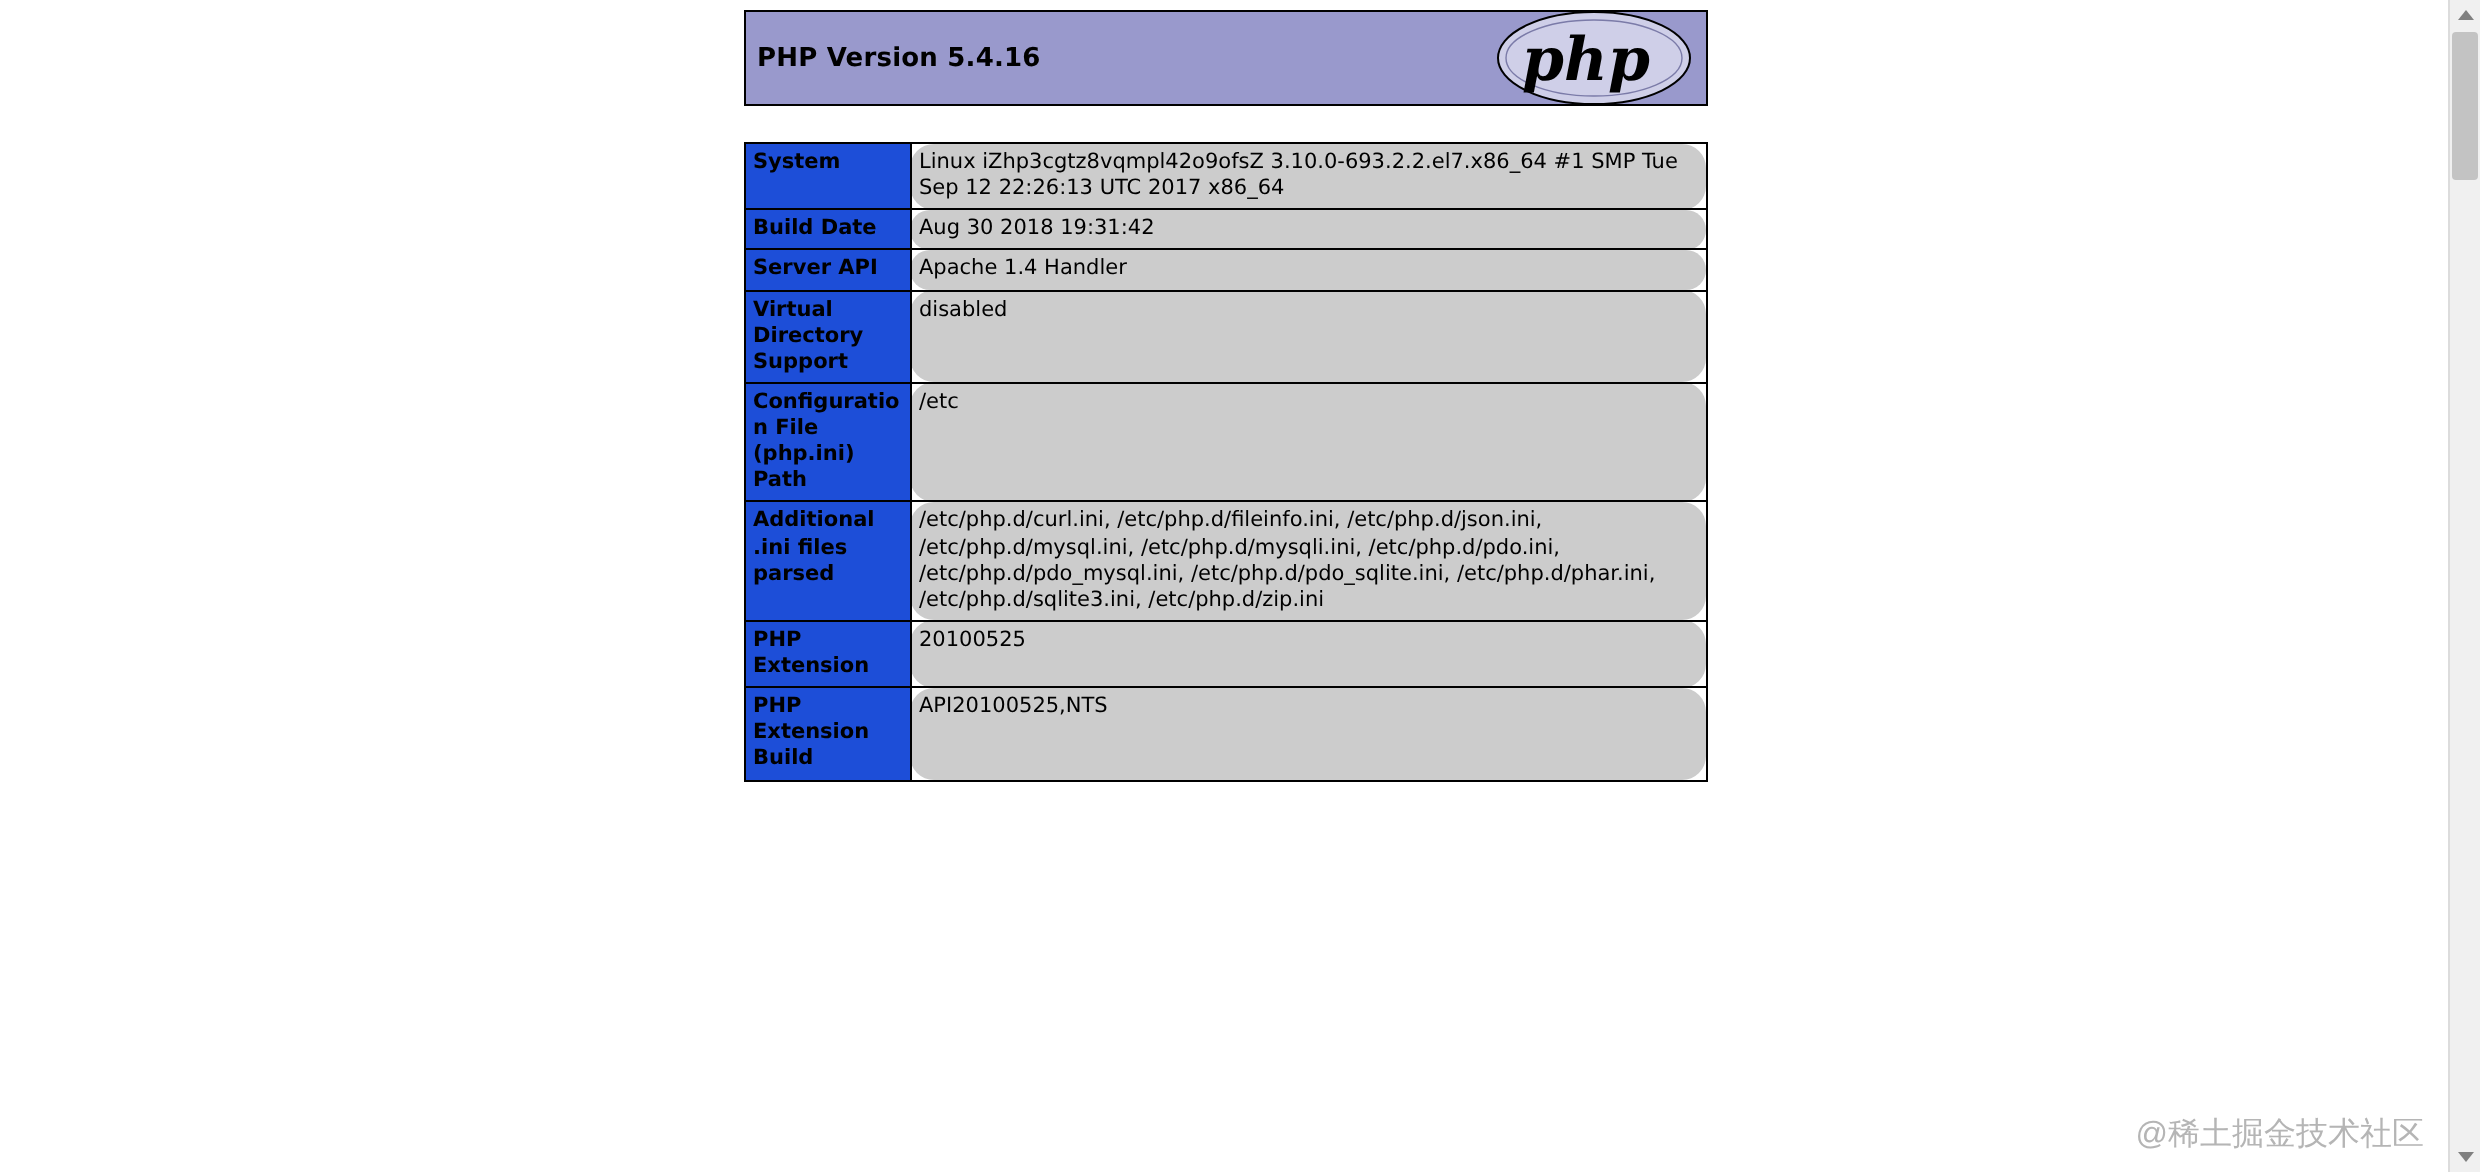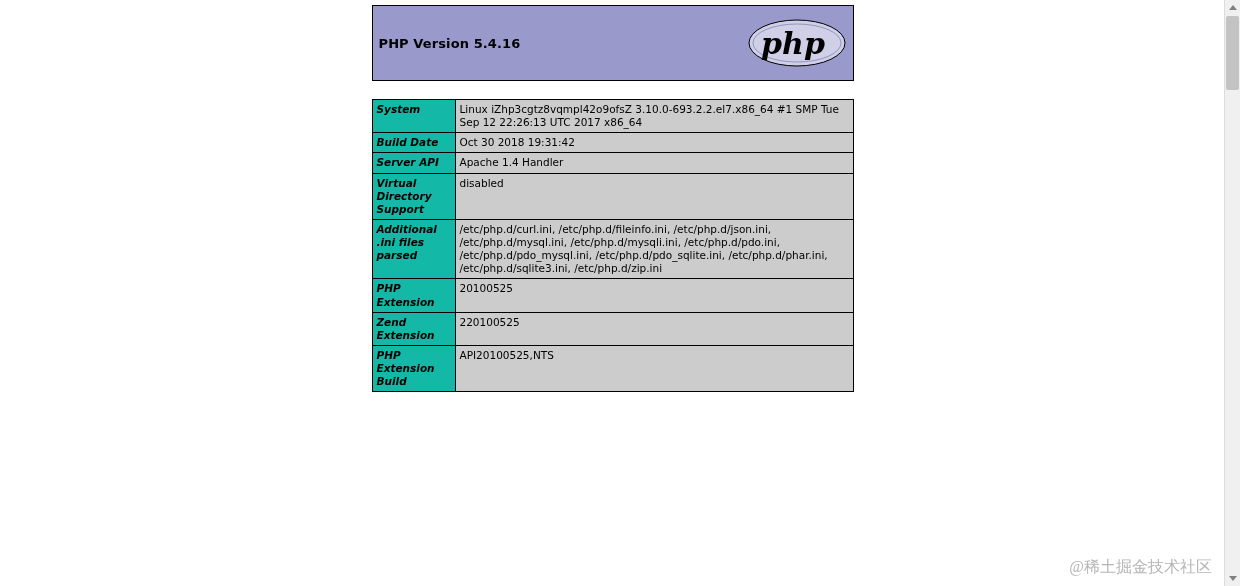--- a/index.html
+++ b/index.html
@@ -30,21 +30,21 @@
     width: 482px;
     margin: 0 auto;
     padding-top: 5px;
   }
   
   .phphead {
     width: 482px;
     border: 1px solid #000000;
     background: #9999cc;
     box-sizing: border-box;
-    height: 76px;
+    height: 48px;
     position: relative;
     display: flex;
     align-items: center;
     justify-content: space-between;
     padding: 0 6px;
   }
   .phptitle {
     font-size: 13px;
     font-weight: bold;
     color: #000000;
@@ -64,29 +64,29 @@
   }
   table.infotable td {
     border: 1px solid #000000;
     font-size: 10.5px;
     padding: 3px 4px;
     vertical-align: top;
     line-height: 1.25;
     word-wrap: break-word;
   }
   td.e {
-    background: #14b8a6;
+    background: #1d4ed8;
     font-weight: bold;
     color: #000000;
     width: 74px;
-    font-style: italic;
   }
   td.v {
     background: #cccccc;
     color: #000000;
+    border-radius: 12px;
   }
   
   .scrollbar {
     position: absolute;
     top: 0;
     right: 0;
     width: 15px;
     height: 586px;
     background: #f0f0f0;
     border-left: 1px solid #dcdcdc;
@@ -124,21 +124,21 @@
     background: #c3c3c3;
     border-radius: 2px;
   }
   
   .watermark {
     position: absolute;
     right: 28px;
     bottom: 8px;
     font-size: 16px;
     color: #b5b5b5;
-    font-family: Liberation Serif, serif;
+    font-family: Liberation Sans, sans-serif;
     white-space: nowrap;
     margin-top: 20px;
   }
 </style>
 </head>
 <body>
 
 <div class="page">
   <div class="content">
     <div class="centerwrap">
@@ -157,41 +157,41 @@
       </div>
 
       <table class="infotable">
         <tbody>
           <tr>
             <td class="e">System</td>
             <td class="v">Linux iZhp3cgtz8vqmpl42o9ofsZ 3.10.0-693.2.2.el7.x86_64 #1 SMP Tue Sep 12 22:26:13 UTC 2017 x86_64</td>
           </tr>
           <tr>
             <td class="e">Build Date</td>
-            <td class="v">Oct 30 2018 19:31:42</td>
+            <td class="v">Aug 30 2018 19:31:42</td>
           </tr>
           <tr>
             <td class="e">Server API</td>
             <td class="v">Apache 1.4 Handler</td>
           </tr>
           <tr>
             <td class="e">Virtual Directory Support</td>
             <td class="v">disabled</td>
           </tr>
           <tr>
+            <td class="e">Configuration File (php.ini) Path</td>
+            <td class="v">/etc</td>
+          </tr>
+          <tr>
             <td class="e">Additional .ini files parsed</td>
             <td class="v">/etc/php.d/curl.ini, /etc/php.d/fileinfo.ini, /etc/php.d/json.ini, /etc/php.d/mysql.ini, /etc/php.d/mysqli.ini, /etc/php.d/pdo.ini, /etc/php.d/pdo_mysql.ini, /etc/php.d/pdo_sqlite.ini, /etc/php.d/phar.ini, /etc/php.d/sqlite3.ini, /etc/php.d/zip.ini</td>
           </tr>
           <tr>
             <td class="e">PHP Extension</td>
             <td class="v">20100525</td>
-          </tr>
-          <tr>
-            <td class="e">Zend Extension</td>
-            <td class="v">220100525</td>
           </tr>
           <tr>
             <td class="e">PHP Extension Build</td>
             <td class="v">API20100525,NTS</td>
           </tr>
 
         </tbody>
       </table>
 
     </div>

